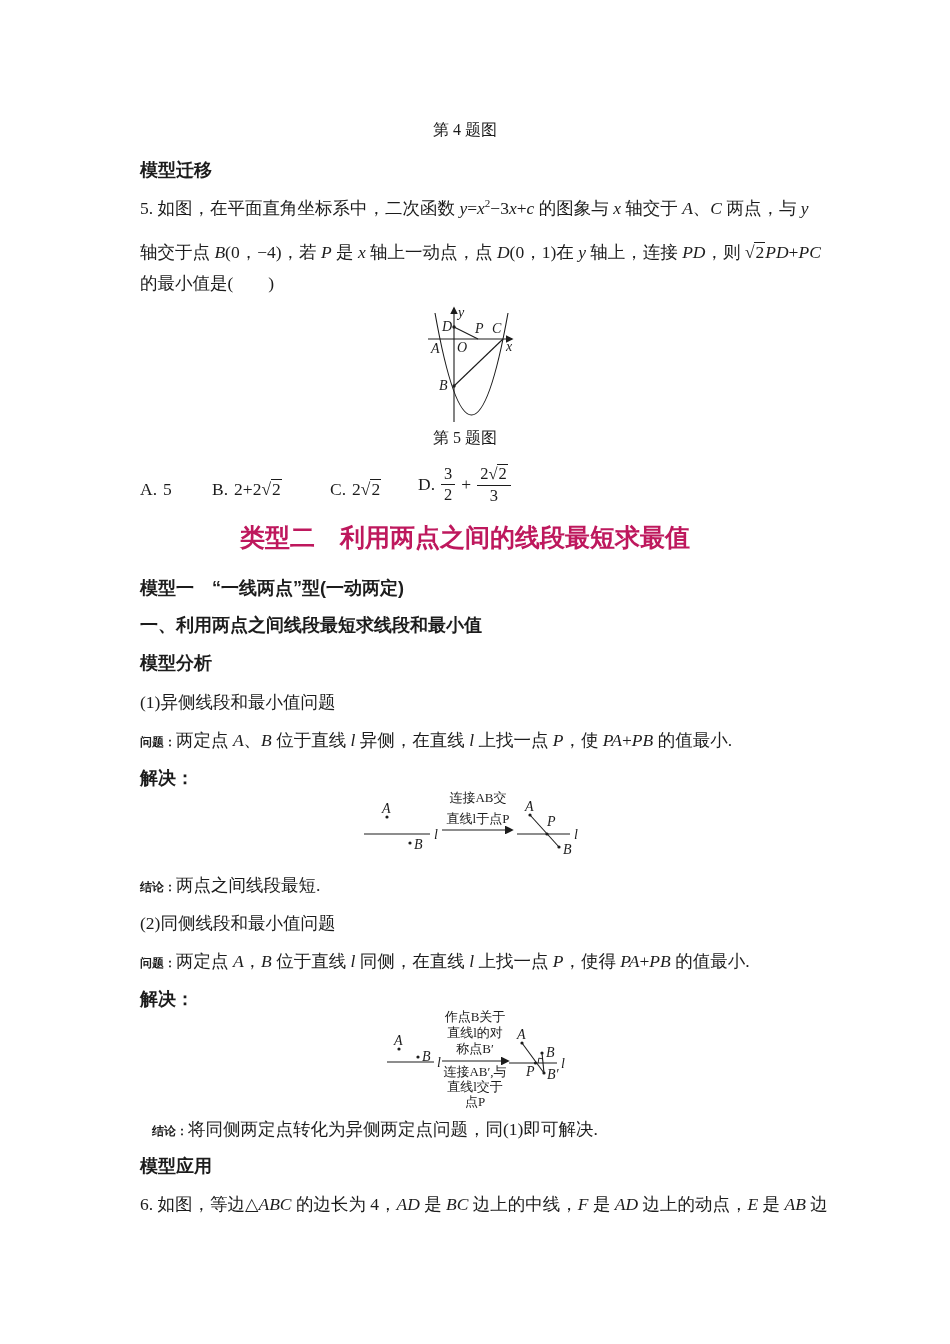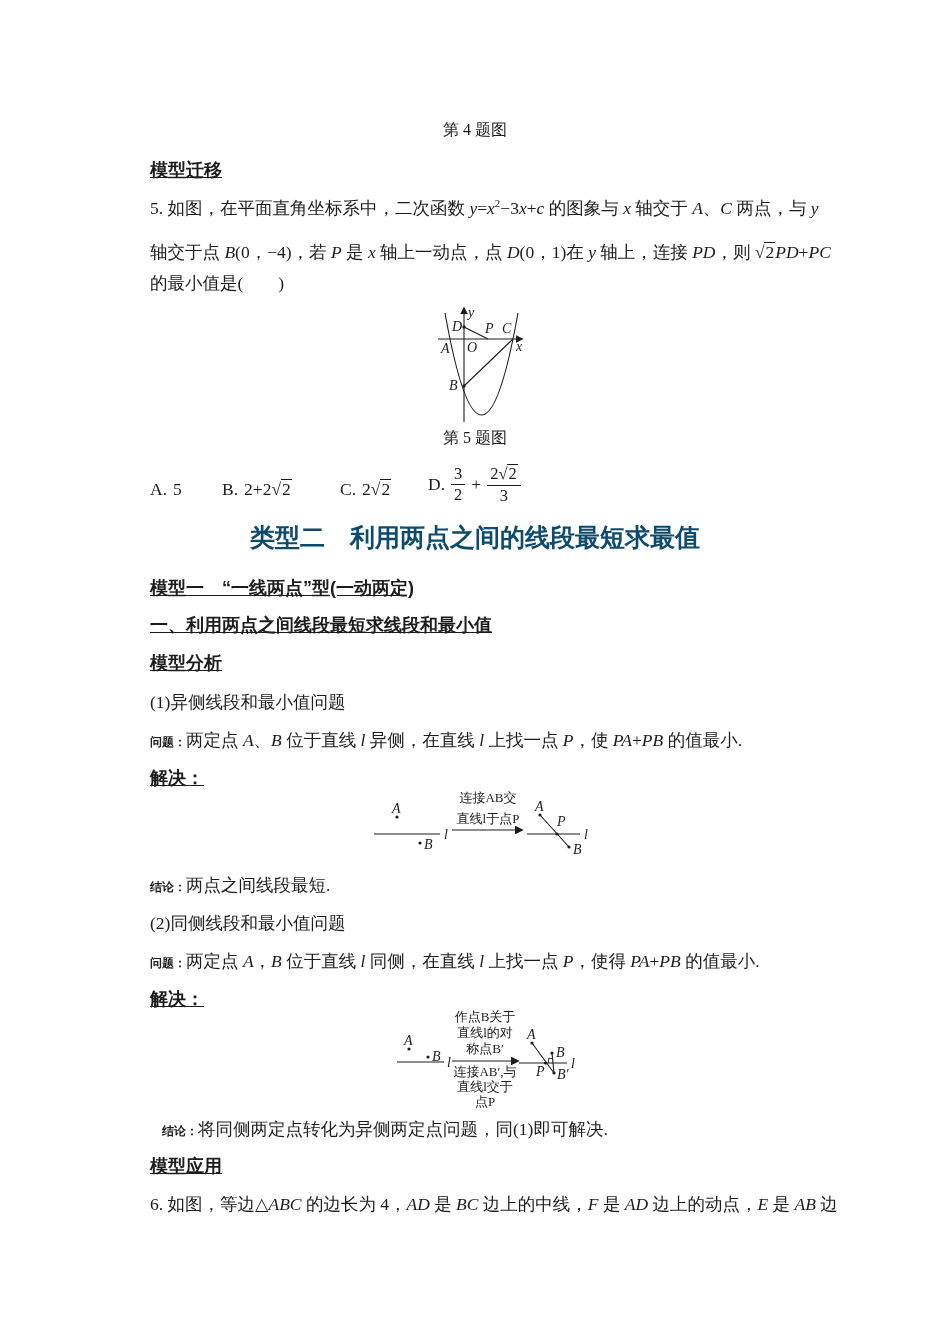--- a/index.html
+++ b/index.html
@@ -1,25 +1,25 @@
 <!DOCTYPE html>
 <html><head>
 <meta charset="utf-8">
 <style>
   html,body{margin:0;padding:0;background:#ffffff;}
-  .page{position:relative;width:930px;height:1344px;background:#ffffff;color:#1c1c1c;overflow:hidden;margin-left:10px;}
+  .page{position:relative;width:930px;height:1344px;background:#ffffff;color:#1c1c1c;overflow:hidden;}
   .abs{position:absolute;}
   .body{font:17.5px "Liberation Serif","DejaVu Serif",serif;white-space:nowrap;color:#1c1c1c;text-align:center;}
   .body i{font-style:italic;}
   sup{font-size:11px;line-height:0;vertical-align:super;}
-  .hei{font-family:"Liberation Sans","DejaVu Sans",sans-serif;font-weight:bold;font-size:18px;white-space:nowrap;color:#1c1c1c;text-decoration:underline;}
+  .hei{font-family:"Liberation Sans","DejaVu Sans",sans-serif;font-weight:bold;font-size:18px;white-space:nowrap;color:#1c1c1c;}
   .bh{font-family:Liberation Serif, serif;font-weight:bold;font-size:12px;}
   .center{left:0;right:0;text-align:center;}
   .caption{font:16px "Liberation Serif","DejaVu Serif",serif;color:#1c1c1c;}
-  .title{font-family:"Liberation Sans","DejaVu Sans",sans-serif;font-weight:bold;font-size:25px;color:#0c4a6e;}
+  .title{font-family:"Liberation Sans","DejaVu Sans",sans-serif;font-weight:bold;font-size:25px;color:#be185d;}
   .sq{white-space:nowrap;}
   .sq .rad{display:inline-block;}
   .sq .rv{display:inline-block;border-top:1px solid #1c1c1c;padding:0 1px;line-height:1.05;}
   .choice{position:absolute;font:17.5px "Liberation Serif","DejaVu Serif",serif;display:flex;align-items:center;gap:6px;white-space:nowrap;}
   .frac{display:inline-block;text-align:center;font-size:16.5px;line-height:1.15;vertical-align:middle;}
   .frac .num{display:block;border-bottom:1px solid #1c1c1c;padding:0 3px 1px;}
   .frac .den{display:block;padding-top:1px;}
   svg{overflow:visible;}
   svg .lbl{font:italic 14px "Liberation Serif","DejaVu Serif",serif;fill:#1c1c1c;}
   svg .ann{font:13px "Liberation Serif","DejaVu Serif",serif;fill:#1c1c1c;}

